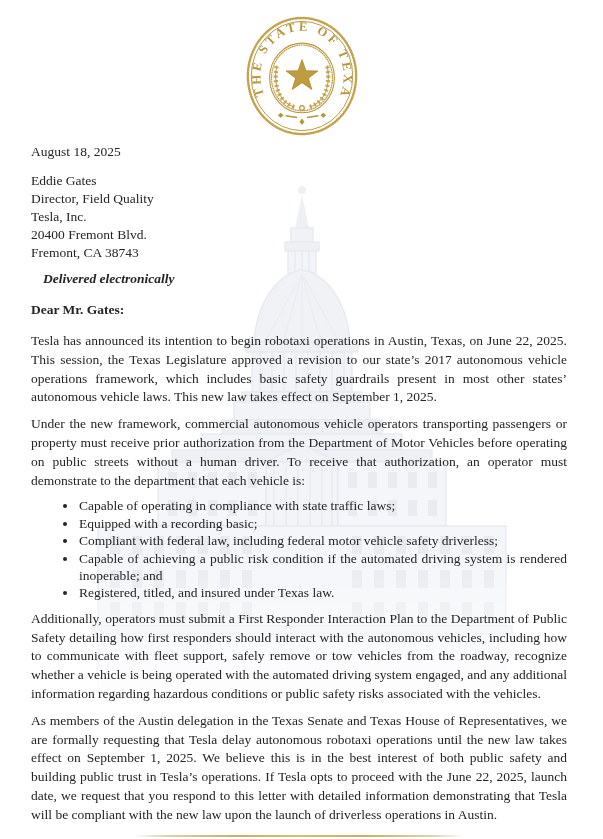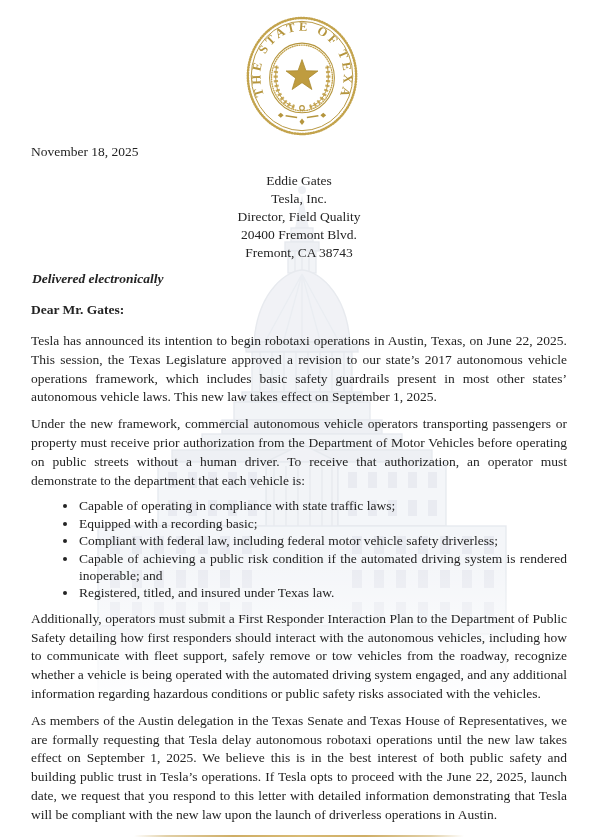--- a/index.html
+++ b/index.html
@@ -56,24 +56,24 @@
     top: 143px;
     left: 31px;
     right: 36px;
     z-index: 1;
     font-size: 13.5px;
   }
   .date {
     margin: 0 0 11px 0;
     line-height: 18px;
   }
-  .address { margin: 0 0 7px 0; text-align: center; }
+  .address { margin: 0 0 7px 0; }
   .address p { margin: 0; line-height: 18px; }
   .delivery {
-    margin: 0 0 9px 1px;
+    margin: 0 0 9px 12px;
     line-height: 19px;
     font-style: italic;
     font-weight: bold;
   }
   .salutation {
     margin: 12px 0 13px 0;
     line-height: 19px;
     font-weight: bold;
   }
   p.para {
@@ -252,26 +252,26 @@
     <g fill="#b5953d" stroke="none">
       <polygon points="60,108 62.6,111.4 60,114.8 57.4,111.4"></polygon>
       <polygon points="38,102 41,104.6 38,107.2 35,104.6"></polygon>
       <polygon points="82,102 85,104.6 82,107.2 79,104.6"></polygon>
       <rect x="43" y="105.2" width="12" height="1.6" transform="rotate(8 49 106)"></rect>
       <rect x="65" y="105.2" width="12" height="1.6" transform="rotate(-8 71 106)"></rect>
     </g>
   </svg>
 
   <div class="content">
-    <p class="date">November 18, 2025</p>
+    <p class="date">August 18, 2025</p>
 
     <div class="address">
       <p>Eddie Gates</p>
+      <p>Director, Field Quality</p>
       <p>Tesla, Inc.</p>
-      <p>Director, Field Quality</p>
       <p>20400 Fremont Blvd.</p>
       <p>Fremont, CA 38743</p>
     </div>
 
     <p class="delivery">Delivered electronically</p>
 
     <p class="salutation">Dear Mr. Gates:</p>
 
     <p class="para">Tesla has announced its intention to begin robotaxi operations in Austin, Texas, on June 22, 2025. This session, the Texas Legislature approved a revision to our state’s 2017 autonomous vehicle operations framework, which includes basic safety guardrails present in most other states’ autonomous vehicle laws. This new law takes effect on September 1, 2025.</p>
 

